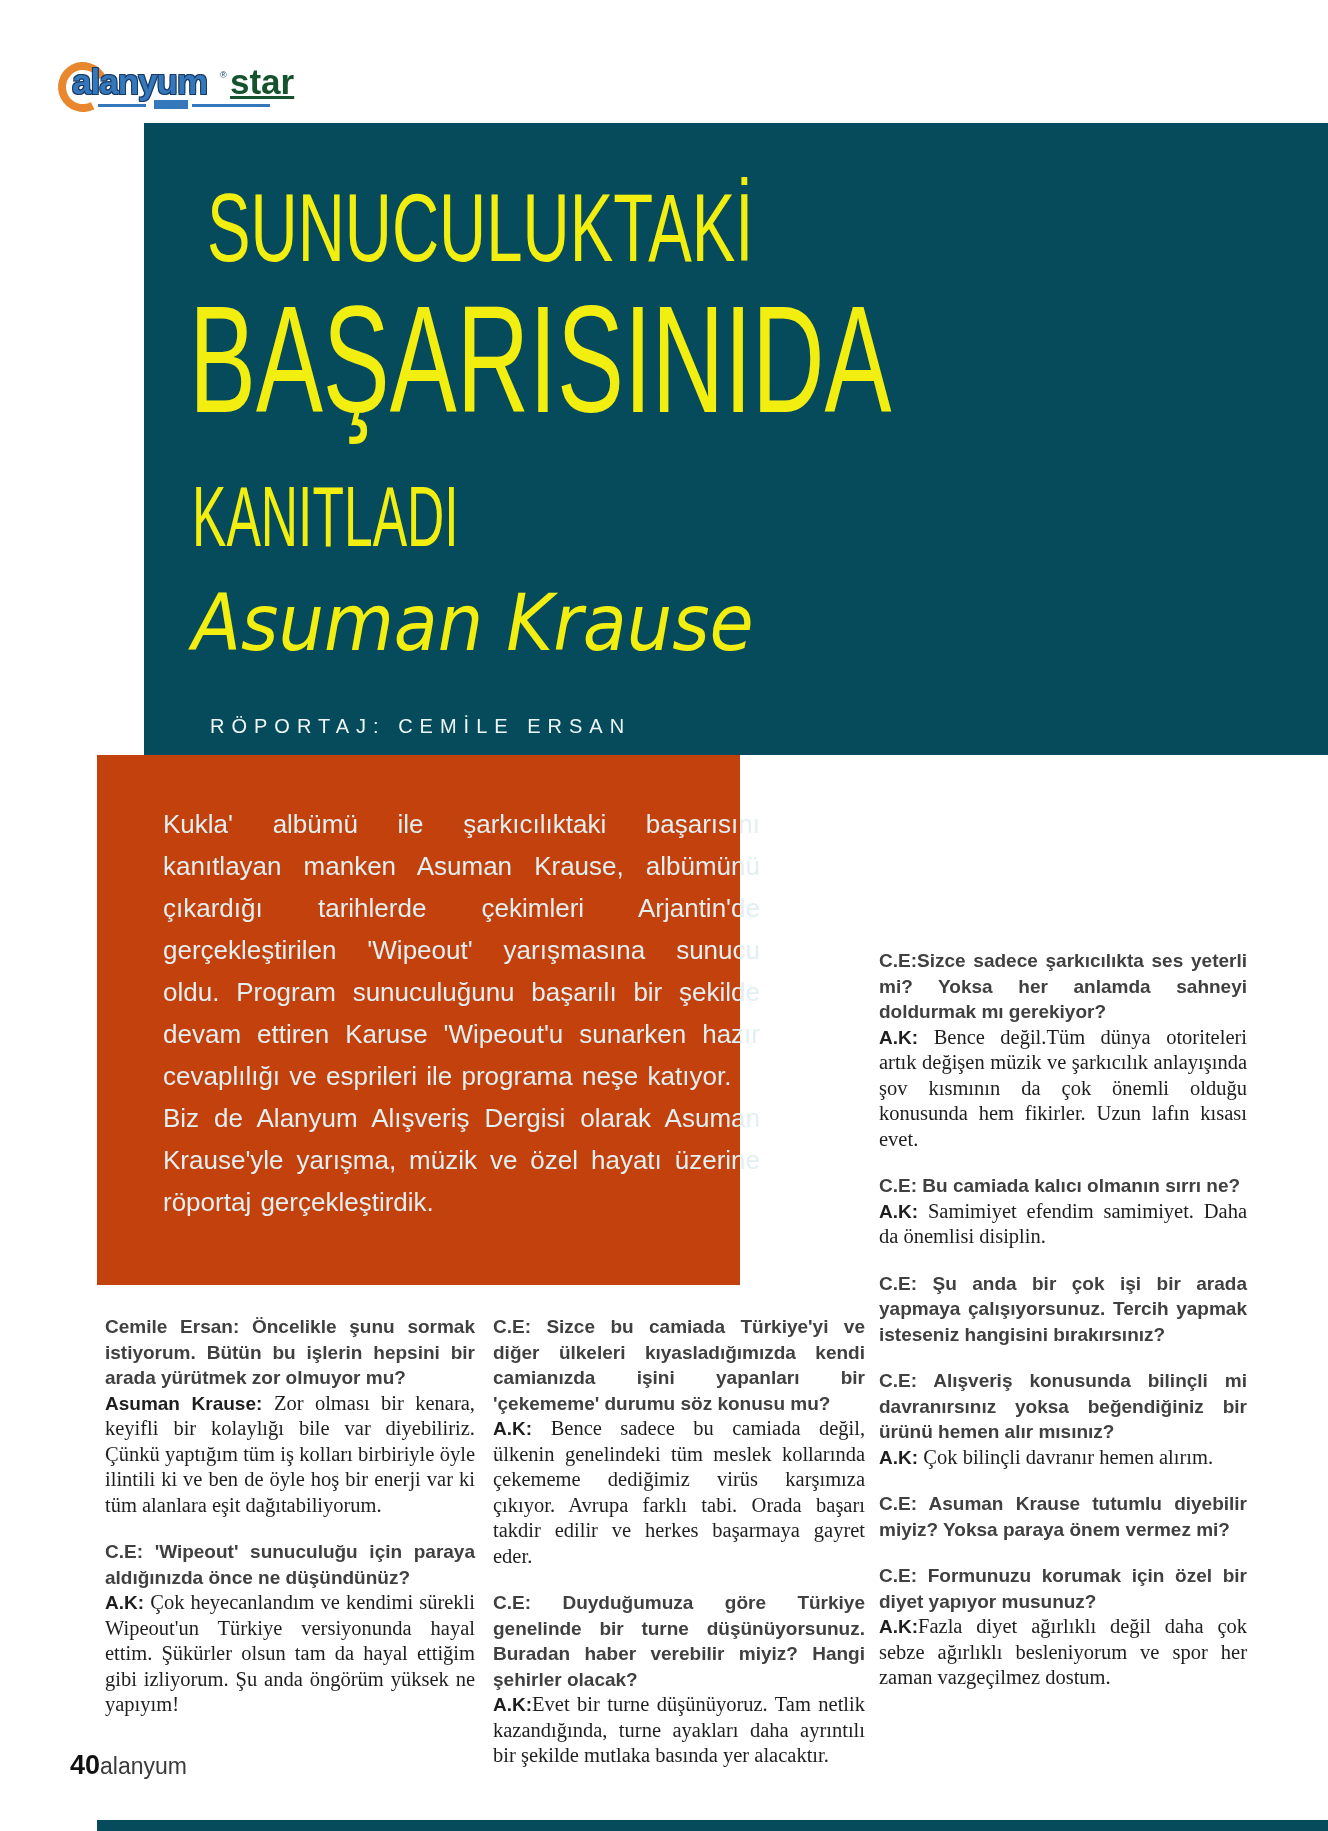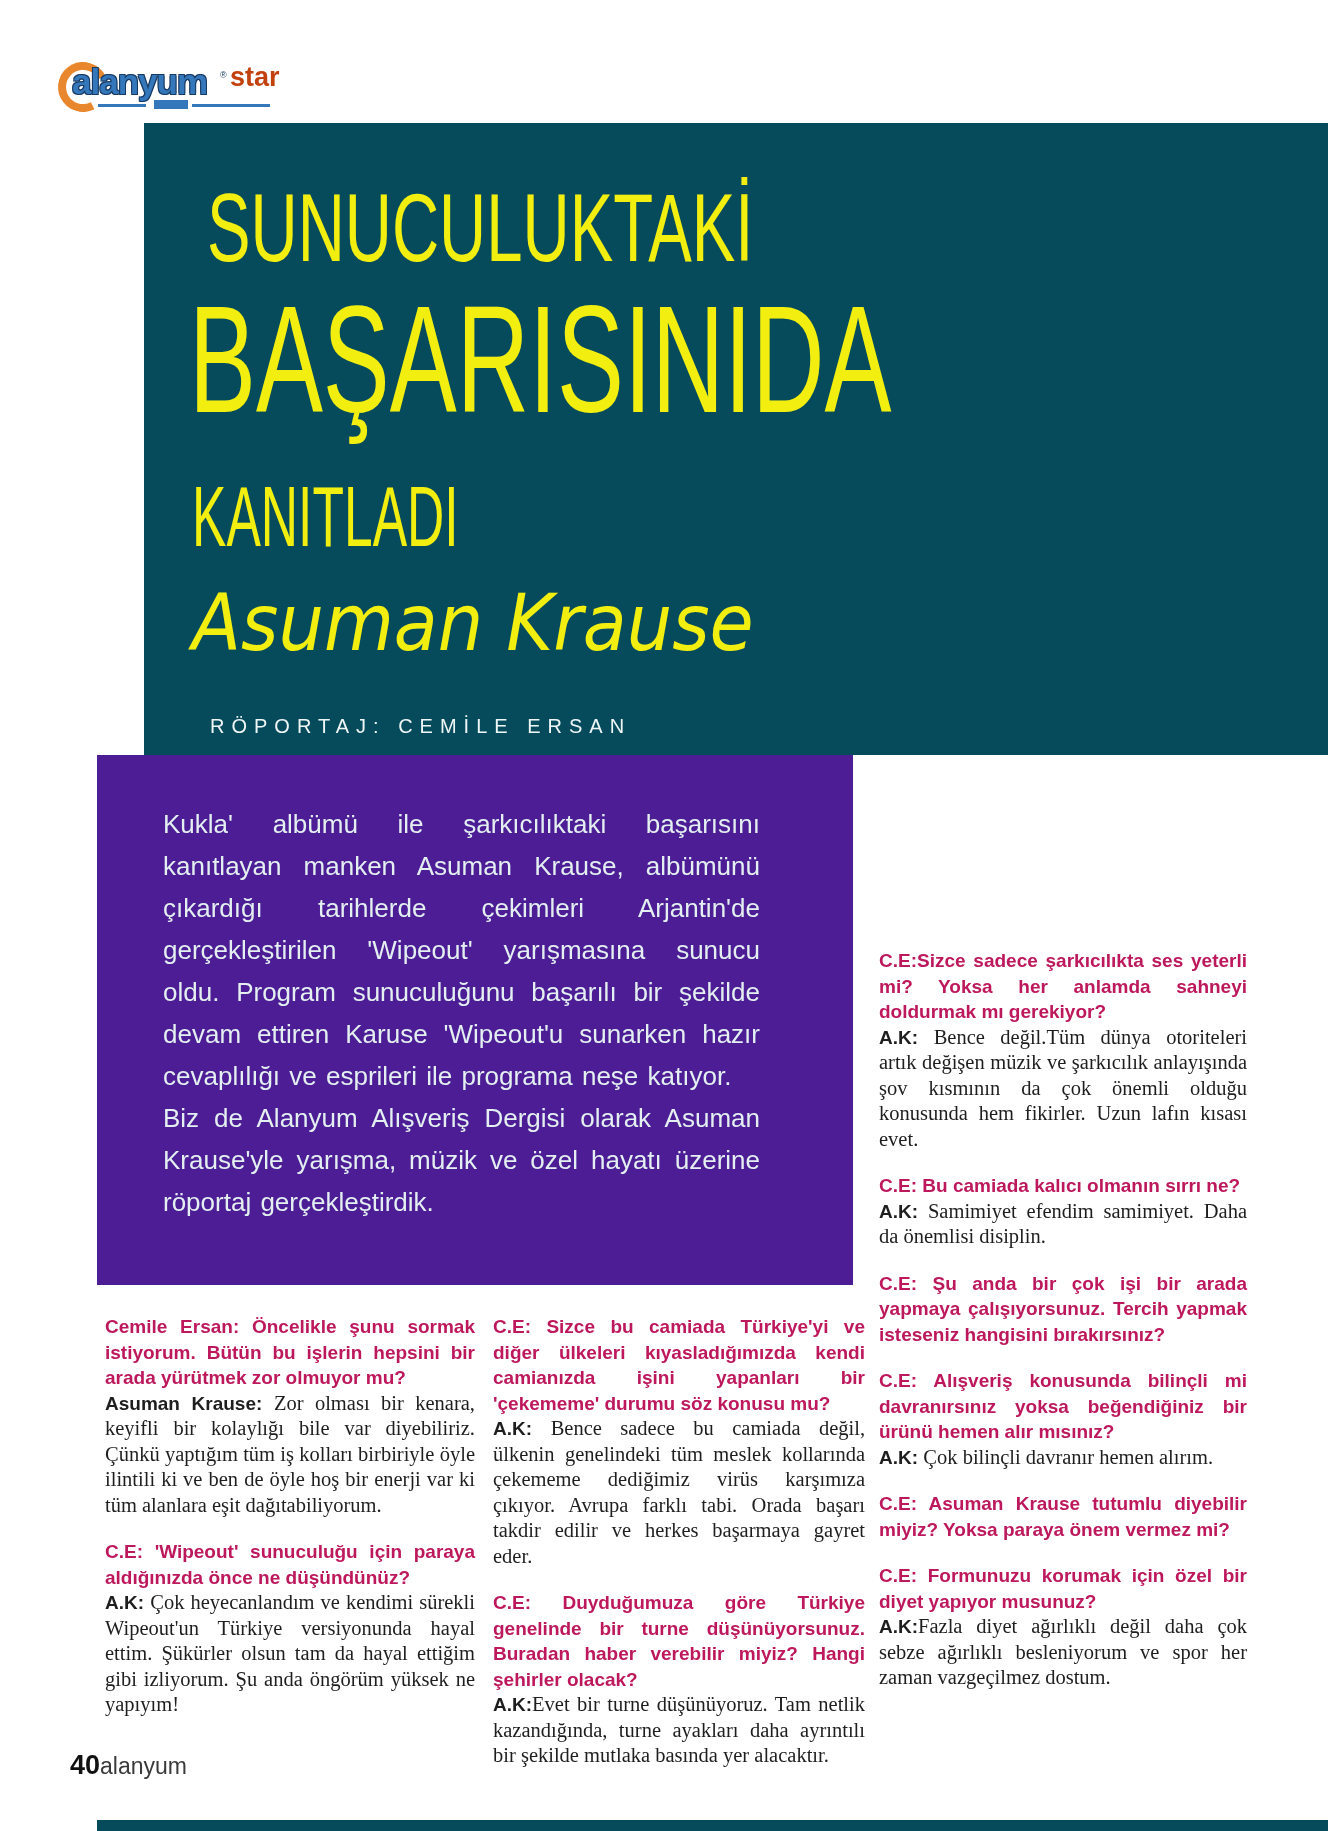--- a/index.html
+++ b/index.html
@@ -6,49 +6,49 @@
   .page{position:relative;width:1328px;height:1831px;background:#ffffff;overflow:hidden;
         font-family:"Liberation Sans",sans-serif;}
 
   
   .logo{position:absolute;left:58px;top:60px;width:260px;height:60px;}
   .swoosh{position:absolute;left:0;top:2px;width:34px;height:34px;border:8px solid #e8872e;
           border-right-color:transparent;border-radius:50%;transform:rotate(18deg);}
   .brand{position:absolute;left:14px;top:2px;font-size:35px;font-weight:bold;letter-spacing:-1px;
          color:#3577bb;text-shadow:-1px -1px 0 #173a63,1px -1px 0 #173a63,-1px 1px 0 #173a63,1px 1px 0 #173a63;}
   .reg{position:absolute;left:162px;top:10px;font-size:9px;color:#173a63;}
-  .star{position:absolute;left:172px;top:2px;font-size:27px;font-weight:bold;color:#c2410c;letter-spacing:0;}
+  .star{position:absolute;left:172px;top:2px;font-size:35px;font-weight:bold;color:#14532d;letter-spacing:0;text-decoration:underline;}
   .tagl{position:absolute;left:40px;top:44px;width:48px;height:3px;background:#3577bb;}
   .tagr1{position:absolute;left:96px;top:40px;width:34px;height:9px;background:#3577bb;}
   .tagr2{position:absolute;left:134px;top:44px;width:78px;height:3px;background:#3577bb;}
 
   
   .hero{position:absolute;left:97px;top:123px;width:1221px;height:632px;background:#054b5b;margin-left:47px;}
-  .hero-ext{position:absolute;left:97px;top:755px;width:756px;height:530px;background:#4c1d95;}
+  .hero-ext{position:absolute;left:97px;top:755px;width:643px;height:530px;background:#c2410c;}
 
   .t1,.t2,.t3{color:#f2ef10;white-space:nowrap;transform-origin:0 50%;line-height:1;font-weight:normal;margin:0;}
   .t1{position:absolute;left:63px;top:57px;font-size:96px;transform:scaleX(.68);}
   .t2{position:absolute;left:45px;top:160px;font-size:152px;transform:scaleX(.66);}
   .t3{position:absolute;left:48px;top:350px;font-size:86px;transform:scaleX(.60);}
   .hero-name{position:absolute;left:48px;top:455px;font-size:78px;color:#f2ef10;
              font-family:"DejaVu Sans",sans-serif;font-style:italic;font-weight:200;white-space:nowrap;
              transform:scaleX(.92);transform-origin:0 50%;}
   .byline{position:absolute;left:66px;top:592px;font-size:20px;letter-spacing:7px;color:#eef6f6;white-space:nowrap;}
 
   .intro{position:absolute;left:66px;top:48px;width:597px;color:#e3eff0;font-size:26px;line-height:42px;
          text-align:justify;word-spacing:2px;}
   .intro p{margin:0;}
 
   
   .col{position:absolute;text-align:justify;color:#1b1b1b;}
   .col-left{left:105px;top:1314px;width:370px;}
   .col-mid{left:493px;top:1314px;width:372px;}
   .col-right{left:879px;top:948px;width:368px;}
   .qa{margin:0 0 21px 0;}
-  .q{margin:0;font-family:"Liberation Sans",sans-serif;font-weight:bold;font-size:19px;line-height:25.5px;color:#be185d;}
+  .q{margin:0;font-family:"Liberation Sans",sans-serif;font-weight:bold;font-size:19px;line-height:25.5px;color:#404040;}
   .a{margin:0;font-family:"Liberation Serif",serif;font-size:20.5px;line-height:25.5px;color:#1e1e1e;}
   .ap{font-family:"Liberation Sans",sans-serif;font-weight:bold;font-size:19px;}
 
   
   .folio{position:absolute;left:70px;top:1750px;}
   .folio-num{font-size:27px;font-weight:bold;color:#111;}
   .folio-brand{font-size:23px;color:#3a3a3a;}
   .bottom-bar{position:absolute;left:97px;top:1820px;width:1231px;height:11px;background:#054b5b;}
 </style>
 </head>

